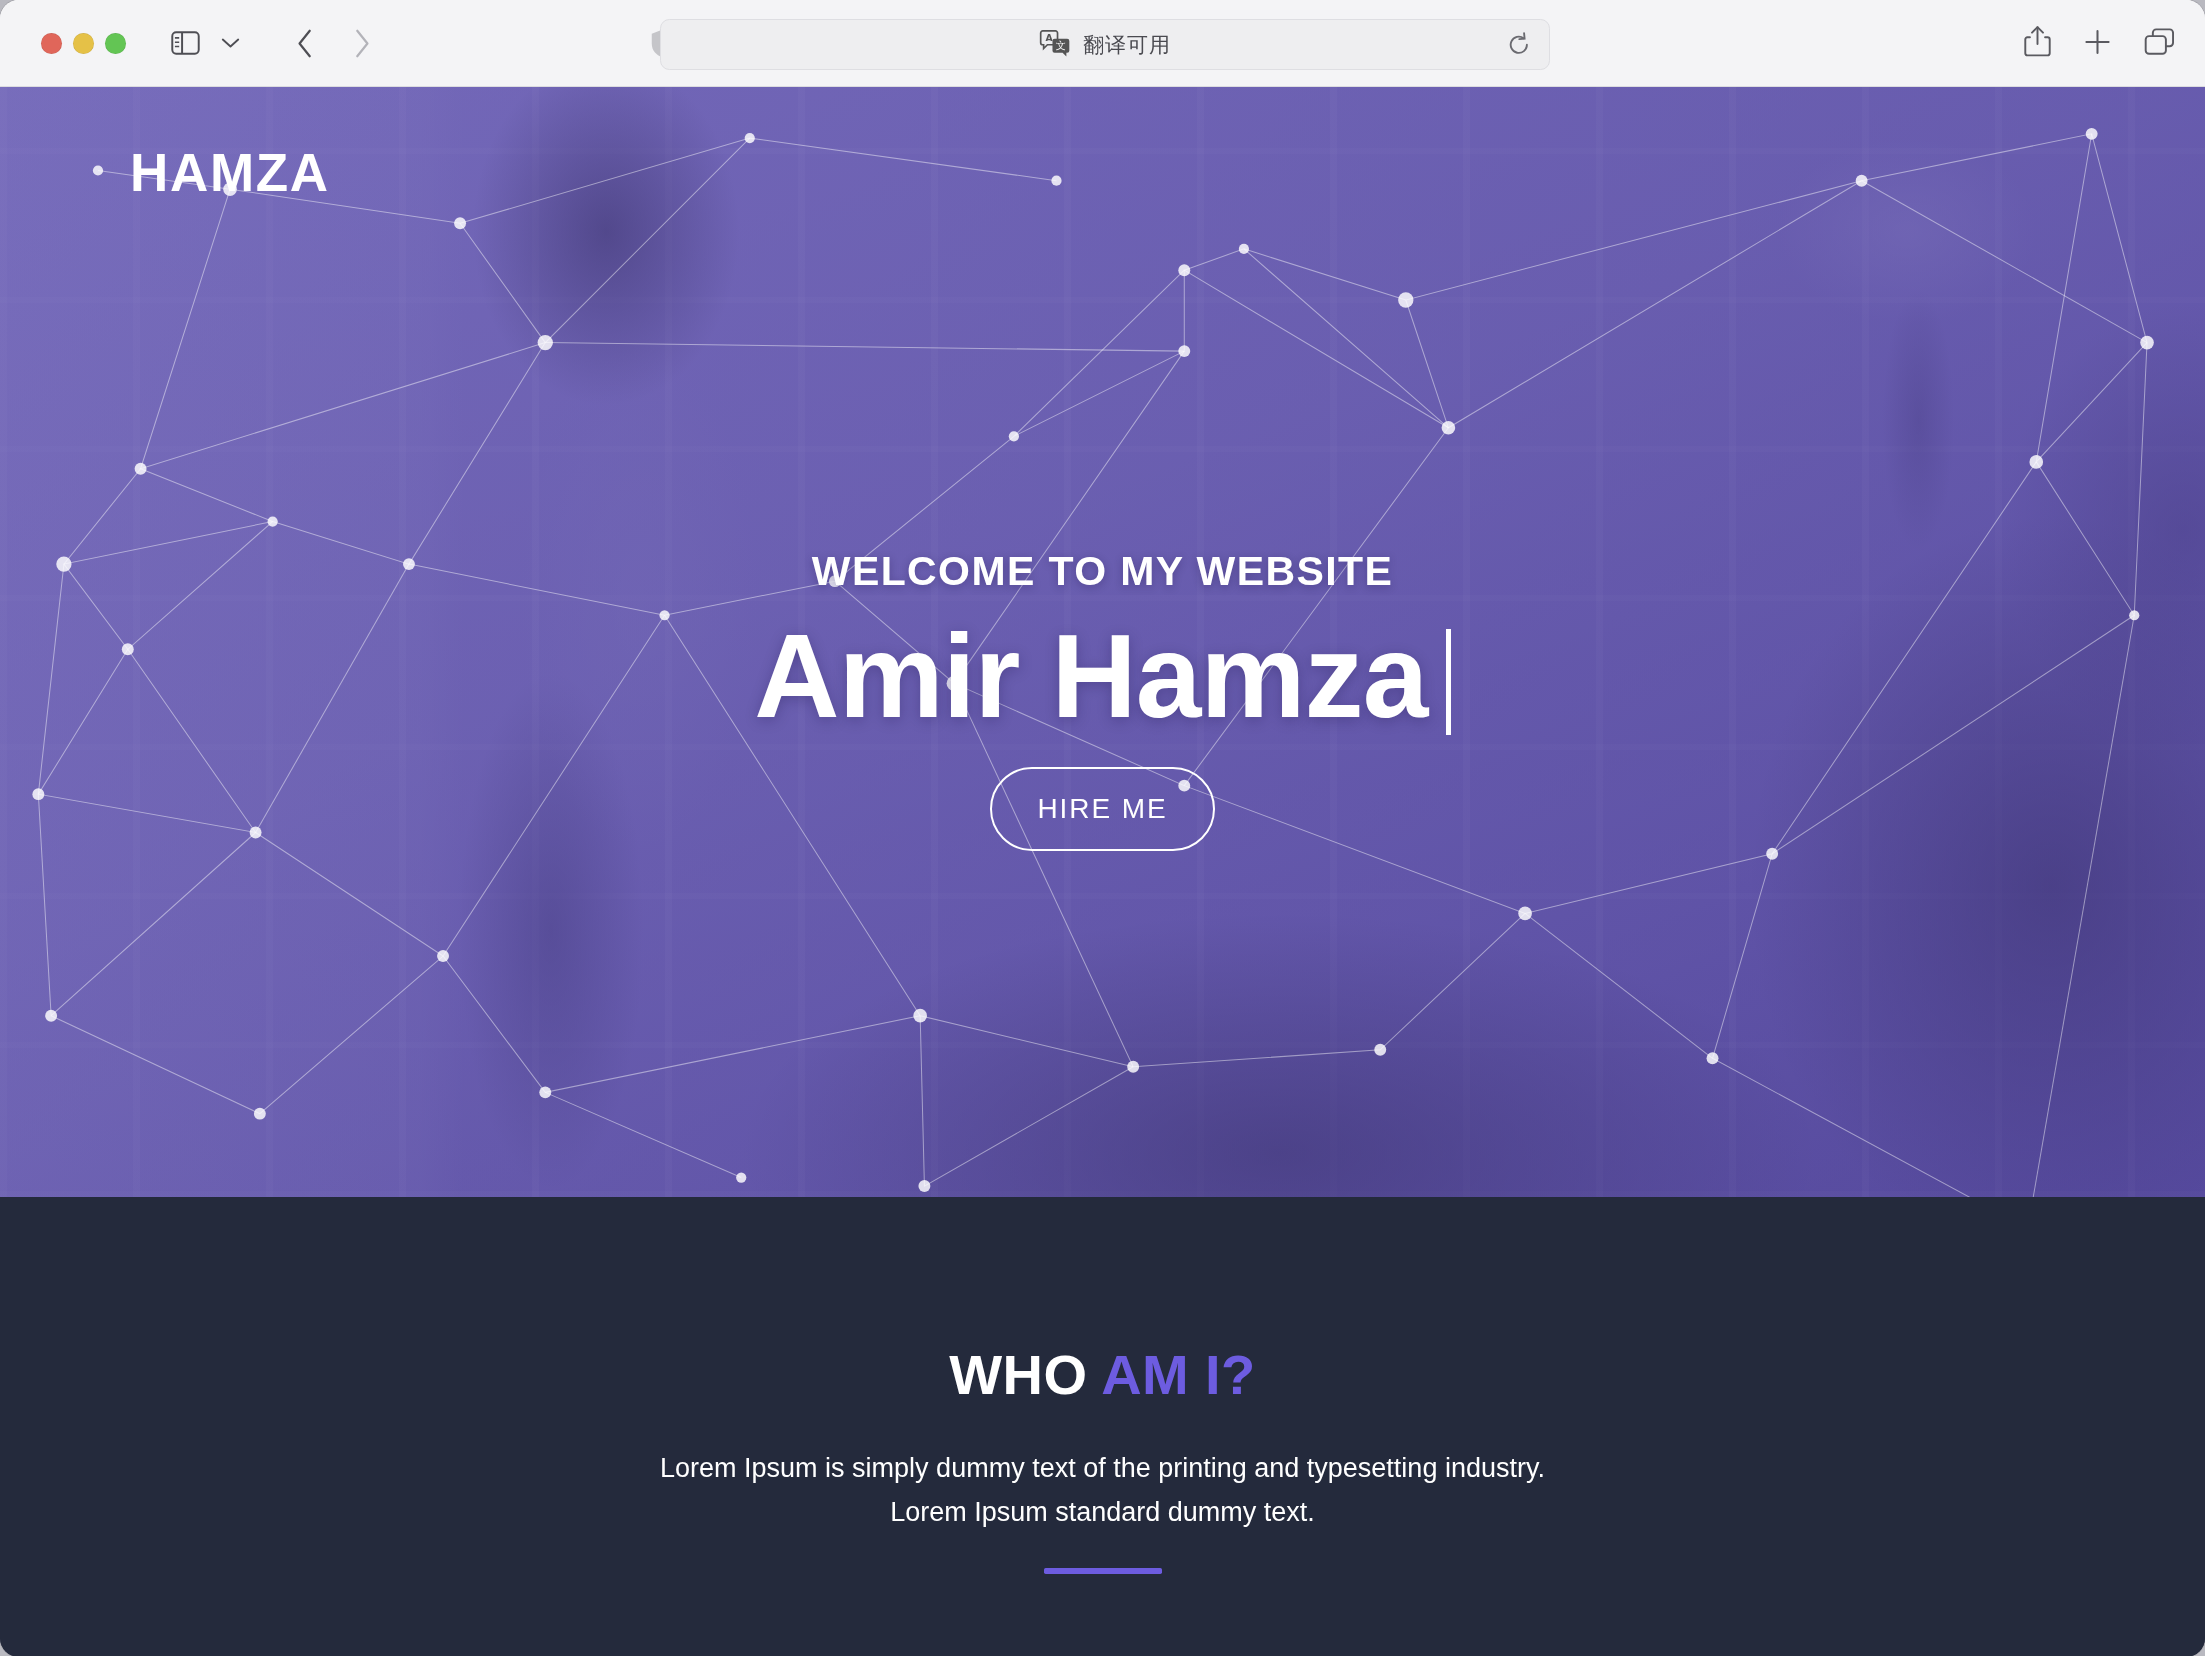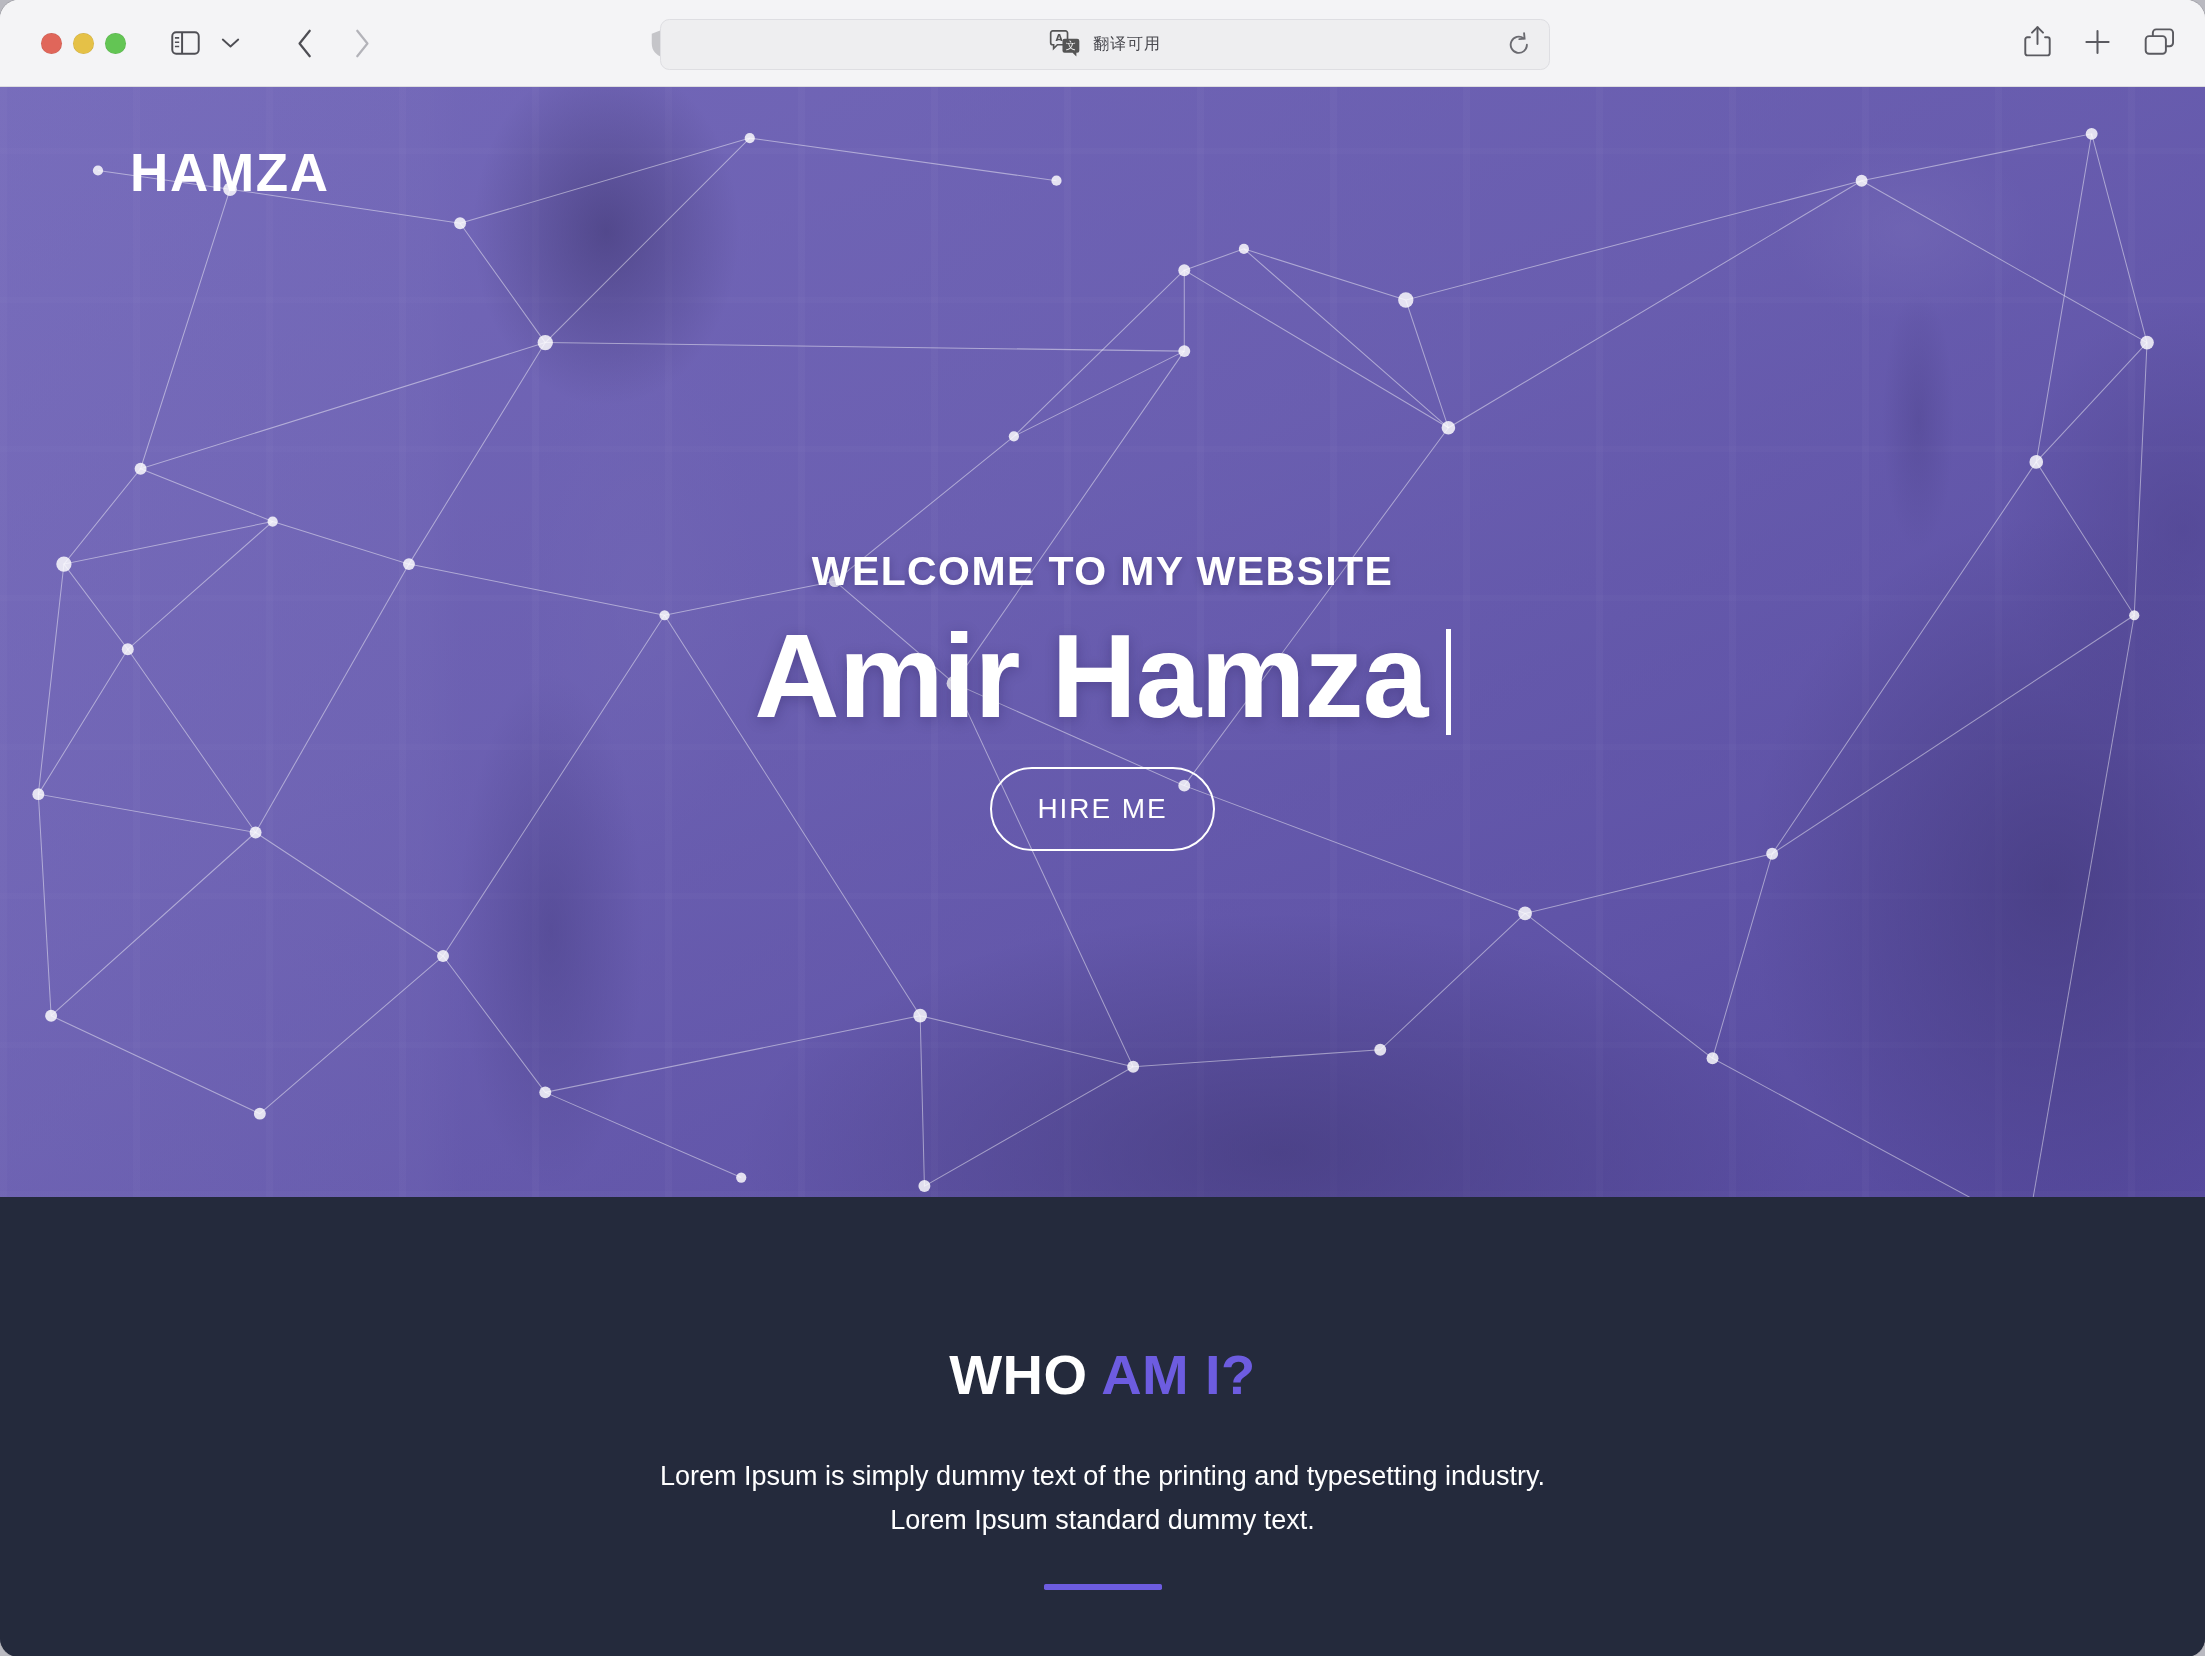--- a/index.html
+++ b/index.html
@@ -62,21 +62,21 @@
     height: 51px;
     background: #eeeef0;
     border: 0.9px solid #dedee2;
     border-radius: 9.4px;
     display: flex;
     align-items: center;
     justify-content: center;
   }
   .addr-center { display: flex; align-items: center; gap: 12px; }
   .addr-text {
-    font-size: 16px;
+    font-size: 21px;
     color: #4a4a50;
     font-family: "DejaVu Sans", sans-serif;
     letter-spacing: 0.9px;
   }
   .reload-btn {
     position: absolute;
     right: 13.6px; top: 50%;
     transform: translateY(-50%);
     width: 34px; height: 34px;
     display: flex; align-items: center; justify-content: center;
@@ -230,21 +230,20 @@
   
   .about {
     position: relative;
     width: 100%;
     height: 459px;
     background: #242a3c;
     display: flex;
     flex-direction: column;
     align-items: center;
     padding-top: 145px;
-    gap: 8px;
   }
   .about-title {
     font-size: 56px;
     font-weight: 700;
     letter-spacing: 0.4px;
     color: #ffffff;
   }
   .about-title .accent { color: #6d5ce0; }
   .about-text {
     margin-top: 40px;

